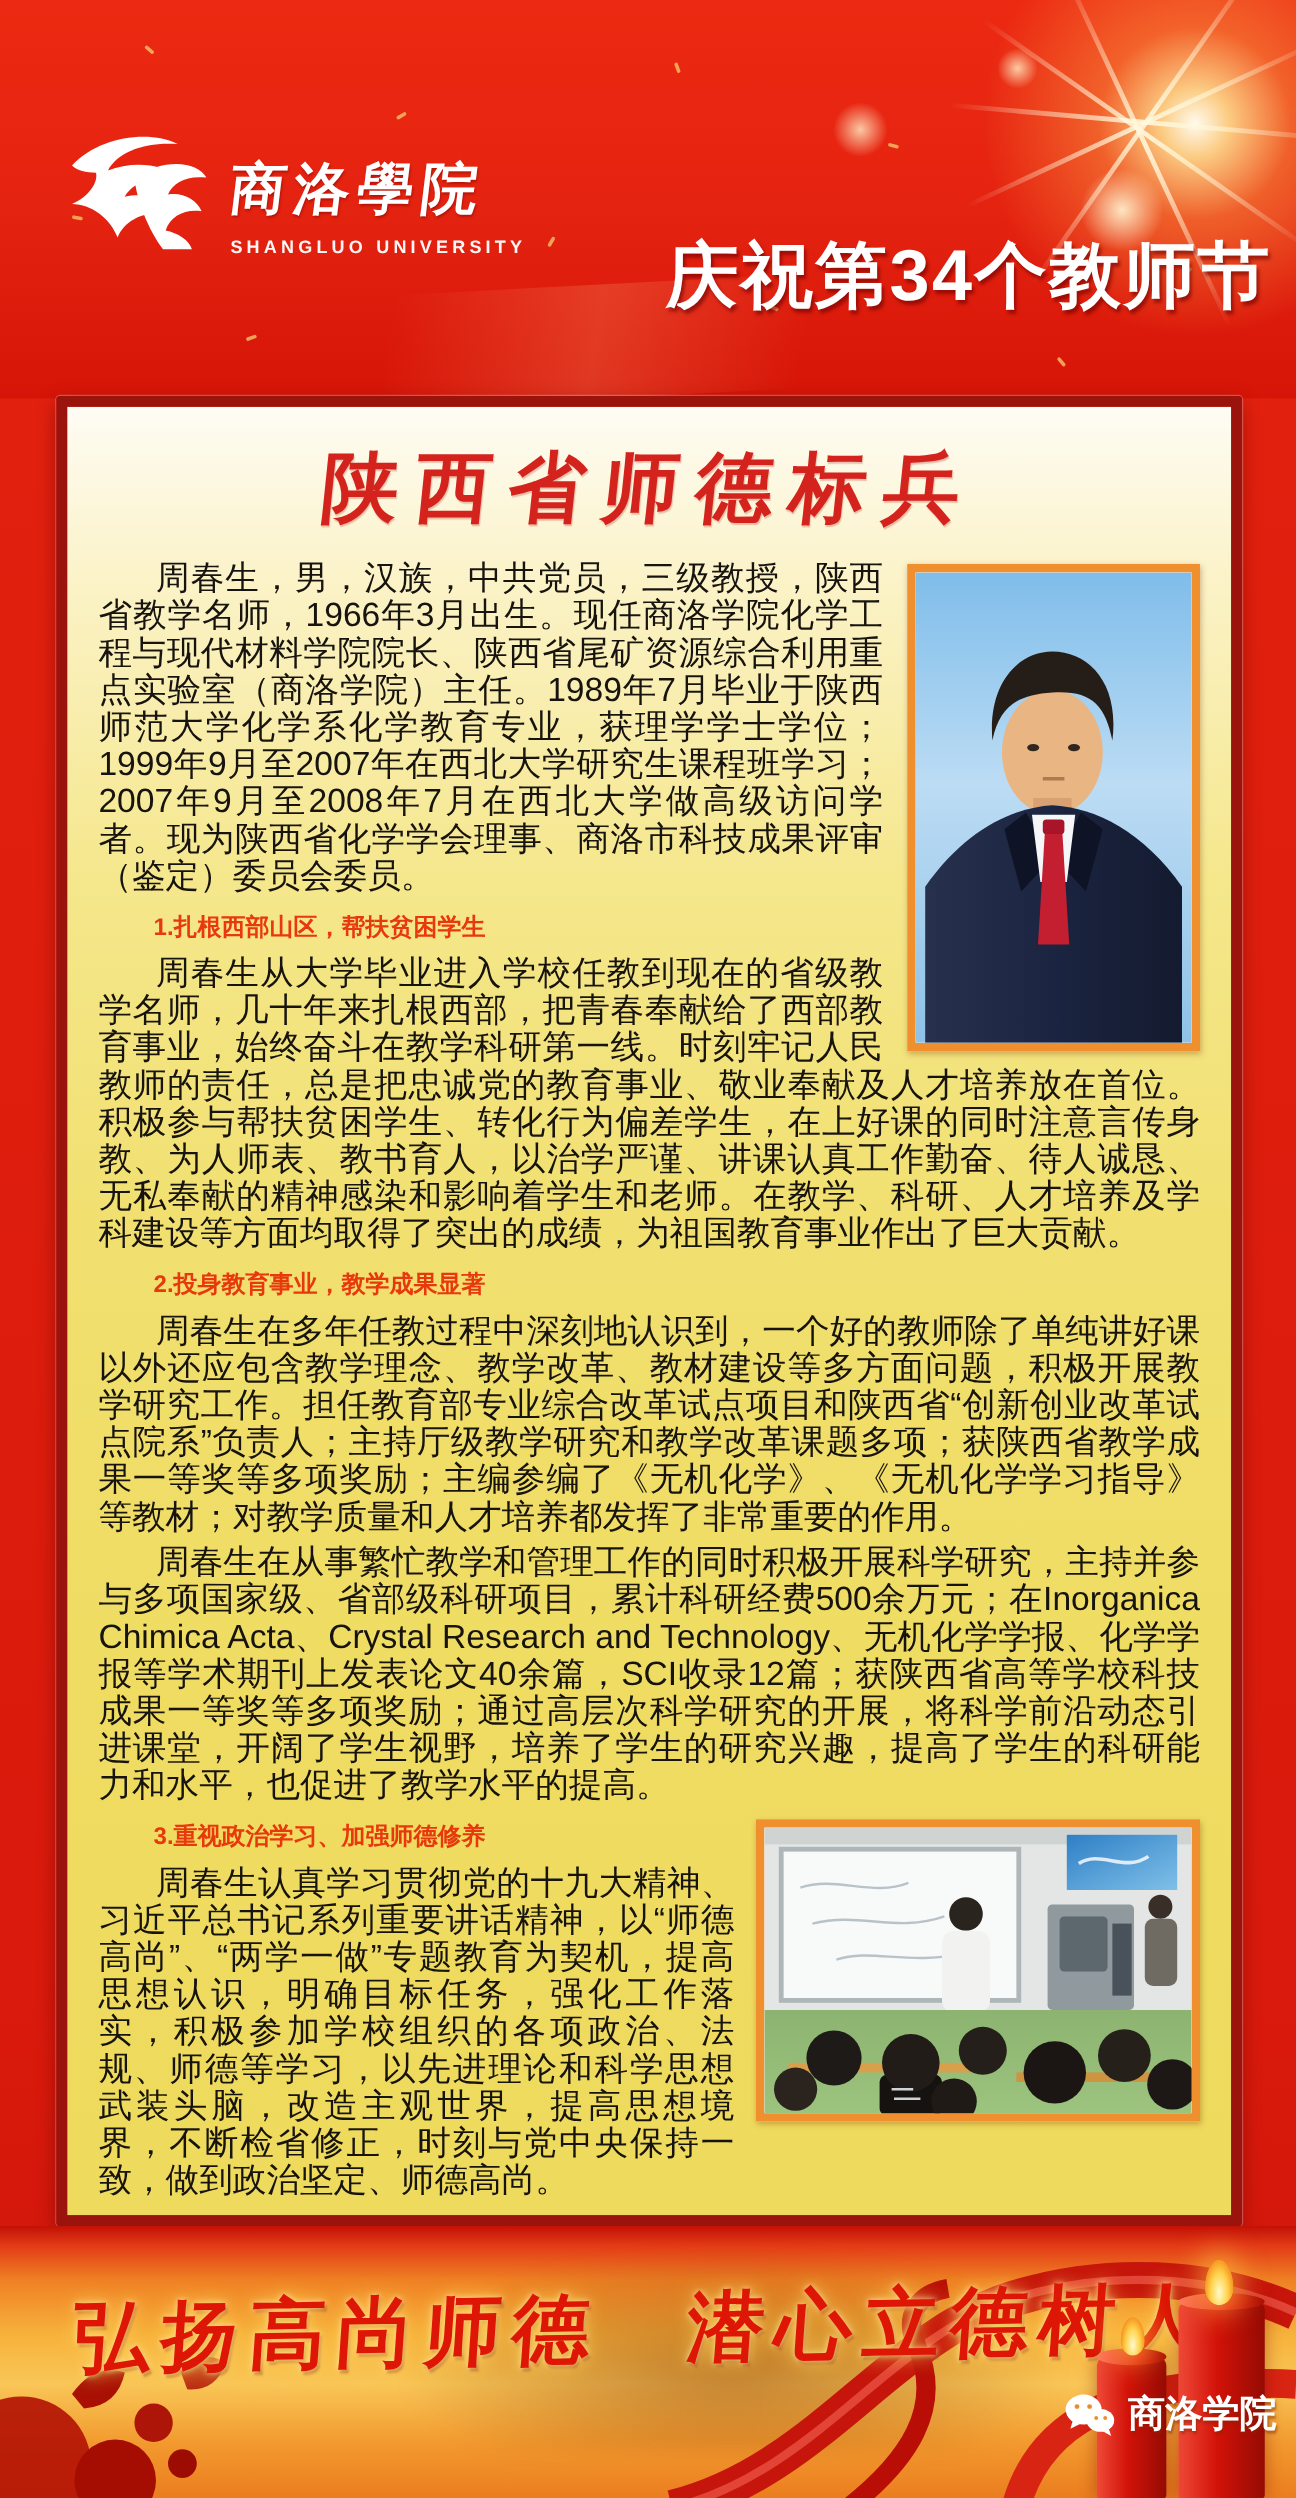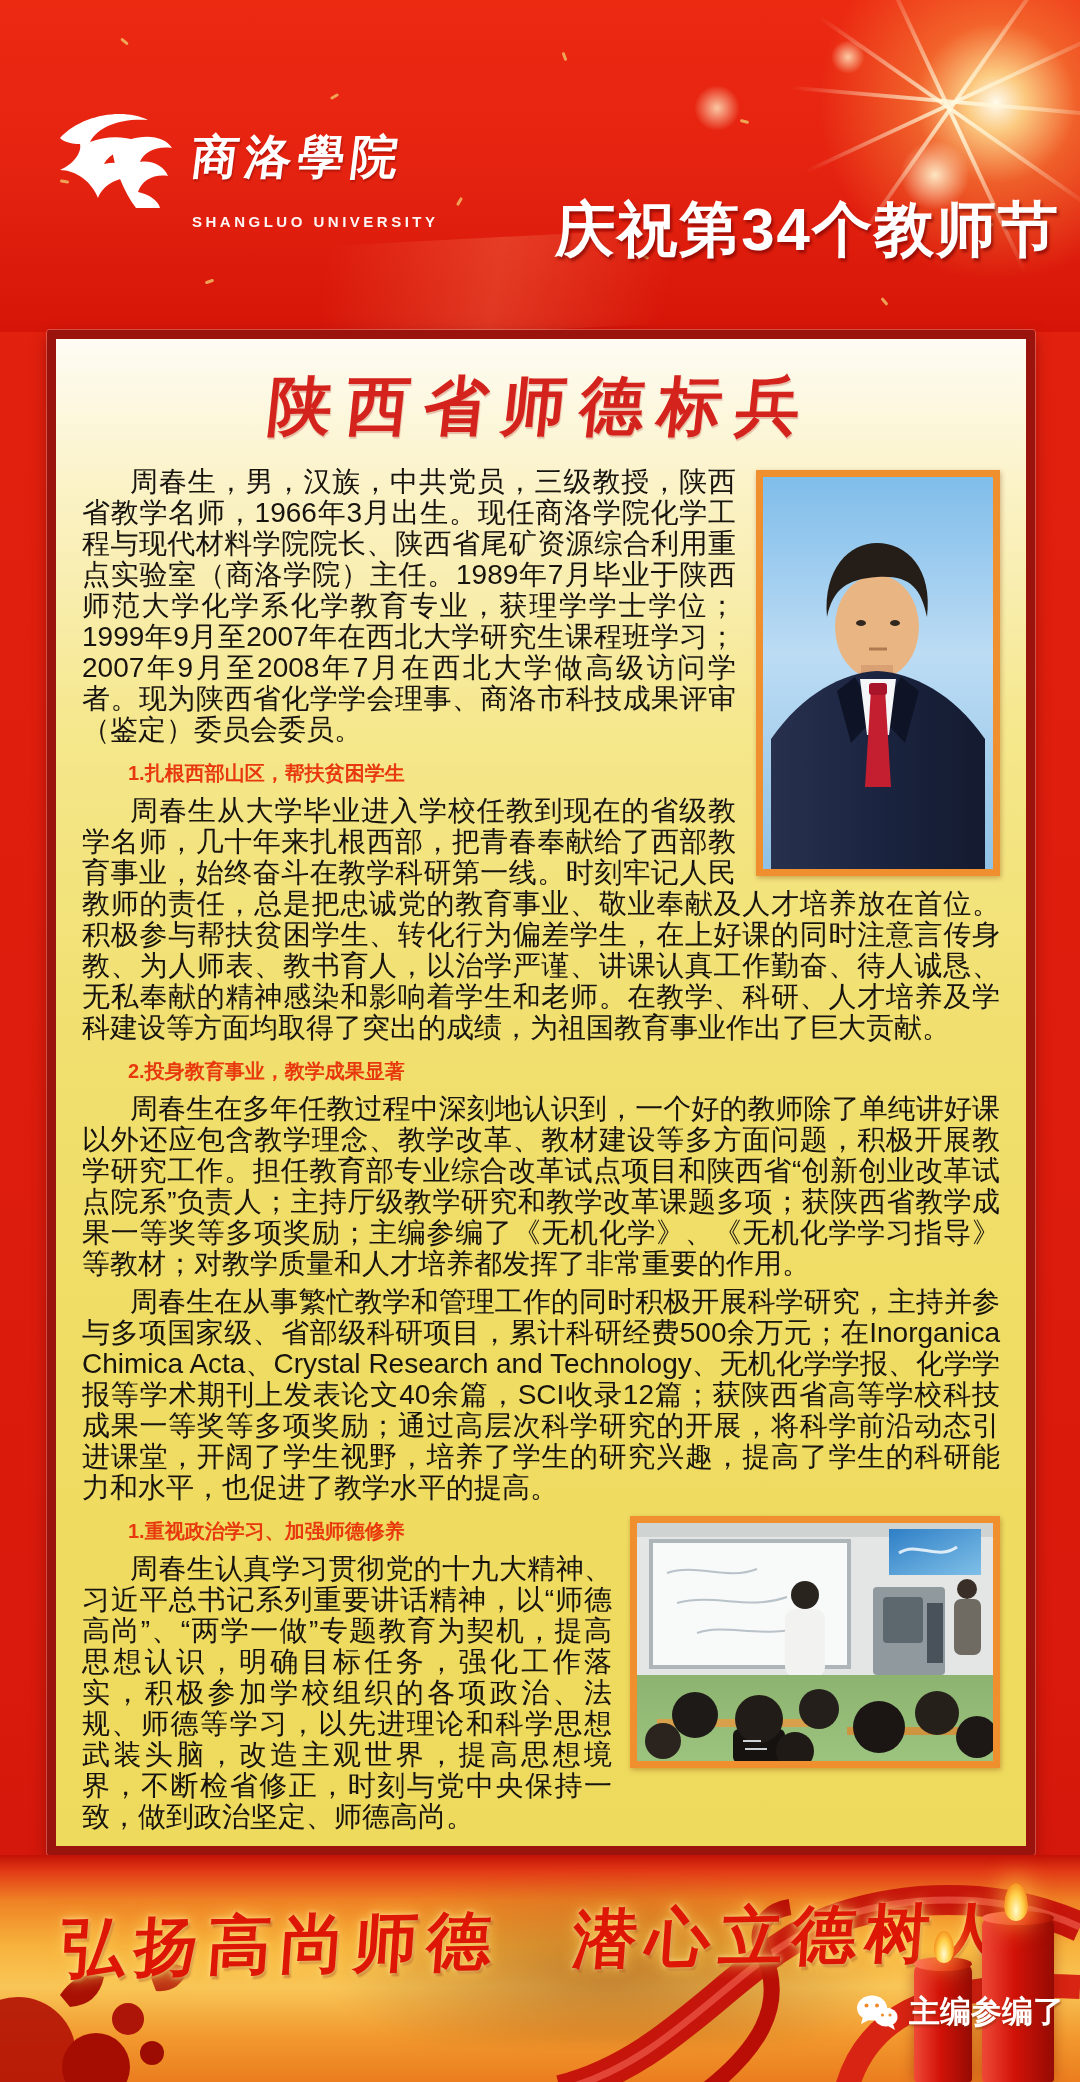--- a/index.html
+++ b/index.html
@@ -15,21 +15,21 @@
        background:linear-gradient(90deg,rgba(255,240,200,0),rgba(255,248,220,.9),rgba(255,240,200,0));}
   .glow{position:absolute;border-radius:50%;pointer-events:none;}
   .sweep{position:absolute;left:0;right:0;top:235px;height:95px;transform:skewY(-3deg);
          background:linear-gradient(100deg,rgba(255,130,95,0) 30%,rgba(255,175,125,.22) 46%,rgba(255,130,95,0) 62%);}
   .sp{position:absolute;width:9px;height:3px;background:#f2c468;opacity:.8;border-radius:2px;display:block;}
   .logo-row{position:absolute;left:52px;top:104px;display:flex;align-items:flex-start;}
   .logo-mark{width:124px;height:104px;}
   .logo-text{margin-left:16px;padding-top:22px;color:#fff;}
   .logo-zh{font-size:47px;font-weight:700;letter-spacing:6px;transform:skewX(-7deg);
            text-shadow:1px 2px 2px rgba(120,0,0,.45);}
-  .logo-en{margin-top:24px;font-size:15px;font-weight:700;letter-spacing:3.5px;opacity:.96;}
+  .logo-en{margin-top:9px;font-size:15px;font-weight:700;letter-spacing:3.5px;opacity:.96;}
   .banner-title{position:absolute;right:20px;top:190px;font-size:60px;font-weight:800;color:#fff;
                 letter-spacing:2px;text-shadow:2px 3px 3px rgba(110,0,0,.6);}
   
   .panel{position:absolute;left:47px;top:330px;width:988px;height:1525px;box-sizing:border-box;
          border:9px solid #9a130c;border-radius:3px;
          background:linear-gradient(180deg,#fefcf4 0%,#fbf2c6 10%,#f5e78c 26%,#f1e070 45%,#efdc62 70%,#eeda5c 100%);
          box-shadow:0 0 0 1px rgba(255,255,255,.25),0 6px 16px rgba(90,0,0,.45);}
   .cal-title{margin:24px 0 10px;text-align:center;font-size:64px;font-weight:800;color:#d3231c;
              letter-spacing:14px;transform:skewX(-6deg);font-family:"Liberation Serif","DejaVu Serif",serif;
              text-shadow:1px 2px 1px rgba(160,20,10,.25);}
@@ -181,21 +181,21 @@
           <path d="M106,218 h18 M108,226 h22" stroke="#cfd2d4" stroke-width="2"></path>
           <circle cx="182" cy="186" r="20" fill="#241f1a"></circle>
           <circle cx="242" cy="204" r="26" fill="#1b1614"></circle>
           <circle cx="300" cy="190" r="22" fill="#26201b"></circle>
           <circle cx="340" cy="214" r="21" fill="#1d1815"></circle>
           <circle cx="26" cy="218" r="18" fill="#2b241e"></circle>
           <circle cx="158" cy="228" r="19" fill="#201a16"></circle>
         </svg>
       </div>
 
-      <h2>1.重视政治学习、加强师德修养</h2>
+      <h2>3.重视政治学习、加强师德修养</h2>
       <p>周春生认真学习贯彻党的十九大精神、习近平总书记系列重要讲话精神，以“师德高尚”、“两学一做”专题教育为契机，提高思想认识，明确目标任务，强化工作落实，积极参加学校组织的各项政治、法规、师德等学习，以先进理论和科学思想武装头脑，改造主观世界，提高思想境界，不断检省修正，时刻与党中央保持一致，做到政治坚定、师德高尚。</p>
 
     </div>
   </div>
 
   <div class="footer" style="background:linear-gradient(180deg,#c21106 0%,#e23a16 7%,#ef8124 20%,#f7b23c 40%,#f9c657 58%,#f2992e 80%,#eb7d1f 100%);">
     <div class="mountain"></div>
 
     <svg class="ribbon" viewBox="0 0 1080 227">
       <path d="M560,235 C680,205 740,95 840,62 C920,36 1010,40 1080,72" stroke="#c6150b" stroke-width="30" fill="none"></path>
@@ -224,17 +224,17 @@
       <svg width="44" height="38" viewBox="0 0 44 38">
         <ellipse cx="17" cy="15" rx="15" ry="12.5" fill="#ffffff"></ellipse>
         <path d="M8,24 L6,31 L14,27 Z" fill="#ffffff"></path>
         <circle cx="11.5" cy="12.5" r="2" fill="#ef8b2a"></circle>
         <circle cx="22" cy="12.5" r="2" fill="#ef8b2a"></circle>
         <ellipse cx="31" cy="24" rx="11.5" ry="9.5" fill="#ffffff"></ellipse>
         <path d="M38,31 L40,37 L33,33 Z" fill="#ffffff"></path>
         <circle cx="27.5" cy="22" r="1.6" fill="#ef8b2a"></circle>
         <circle cx="35" cy="22" r="1.6" fill="#ef8b2a"></circle>
       </svg>
-      <span class="wechat-label">主编参编了</span>
+      <span class="wechat-label">商洛学院</span>
     </div>
   </div>
 
 </div>
 
 </body></html>

